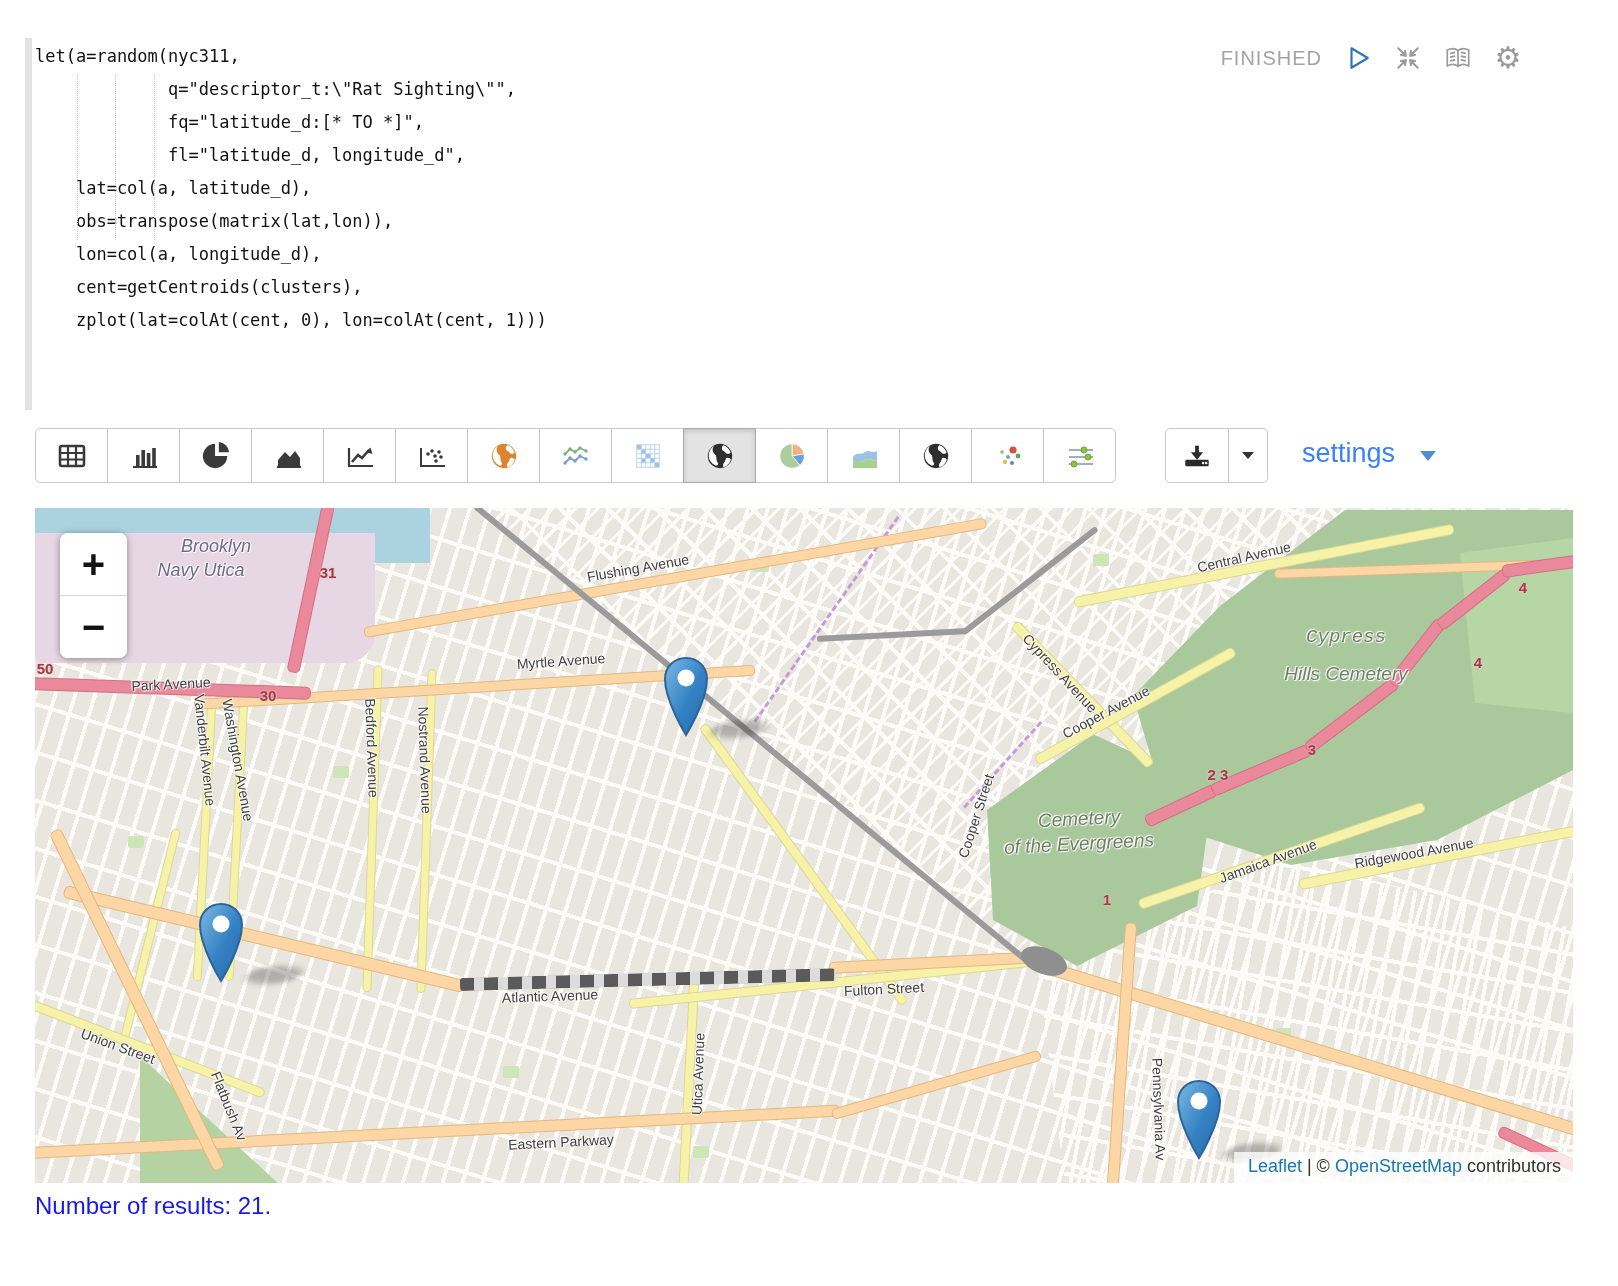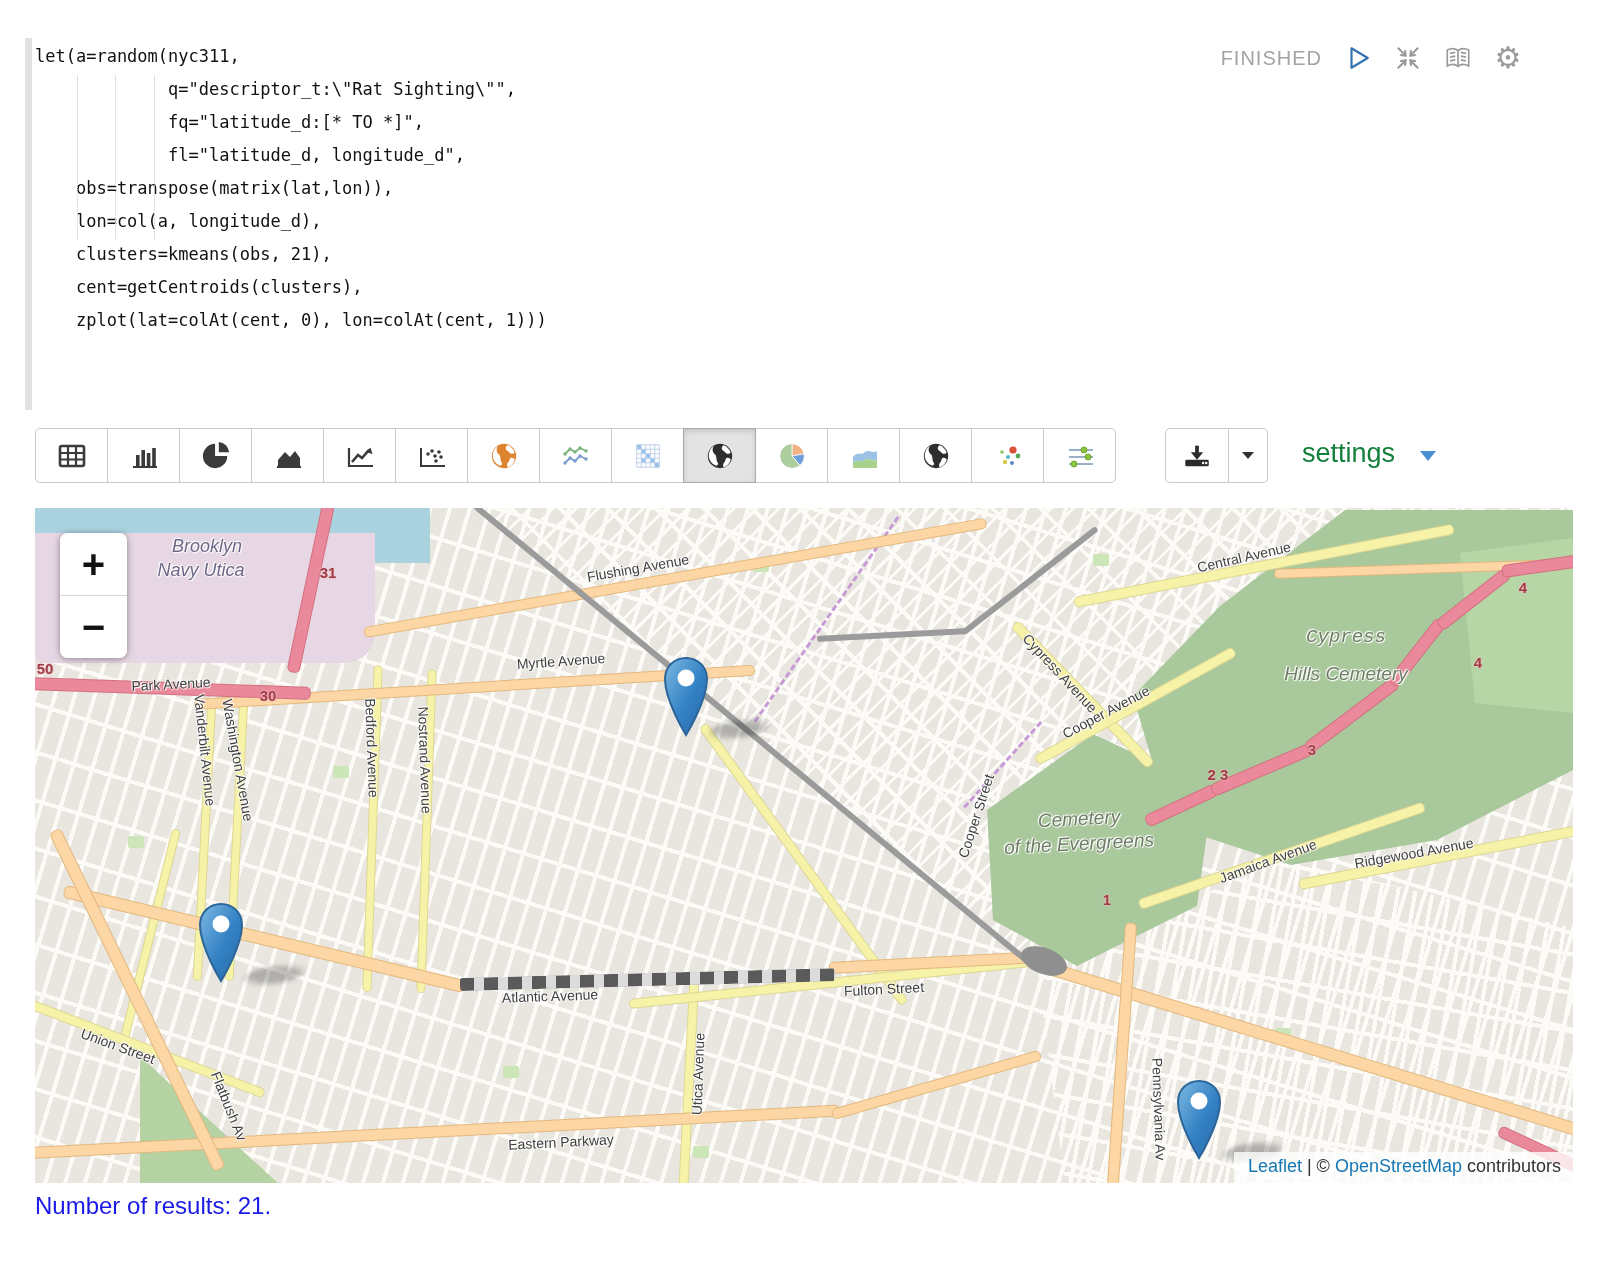--- a/index.html
+++ b/index.html
@@ -23,21 +23,21 @@
     display:flex;align-items:center;justify-content:center;cursor:pointer;box-sizing:border-box;}
   .vbtn:first-child{border-radius:5px 0 0 5px;margin-left:0;}
   .vbtn:last-child{border-radius:0 5px 5px 0;}
   .vbtn.active{background:#e3e3e3;box-shadow:inset 0 2px 5px rgba(0,0,0,.15);border-color:#aaa;z-index:1;}
   .dl-group{position:absolute;left:1165px;top:428px;display:flex;}
   .dl-btn{width:64px;height:55px;background:#fff;border:1px solid #c9c9c9;border-radius:5px 0 0 5px;
     display:flex;align-items:center;justify-content:center;cursor:pointer;box-sizing:border-box;}
   .dl-caret-btn{width:39px;height:55px;background:#fff;border:1px solid #c9c9c9;border-left:none;
     border-radius:0 5px 5px 0;display:flex;align-items:center;justify-content:center;cursor:pointer;box-sizing:border-box;}
   .caret{width:0;height:0;border-left:6px solid transparent;border-right:6px solid transparent;border-top:7px solid #333;}
-  .settings{position:absolute;left:1302px;top:438px;font-size:27px;color:#15803d;cursor:pointer;display:flex;align-items:center;gap:25px;}
+  .settings{position:absolute;left:1302px;top:438px;font-size:27px;color:#3b82f6;cursor:pointer;display:flex;align-items:center;gap:25px;}
   .caret-blue{width:0;height:0;border-left:8px solid transparent;border-right:8px solid transparent;border-top:10px solid #4a90d2;margin-top:4px;}
 
   
   .map{position:absolute;left:35px;top:508px;width:1538px;height:675px;overflow:hidden;background:#e9e6e0;}
   .grid{position:absolute;inset:0;}
   .grid.r1{background-image:
       repeating-linear-gradient(107deg,rgba(0,0,0,0) 0 15px,#fcfbf8 15px 19px),
       repeating-linear-gradient(17deg,rgba(0,0,0,0) 0 42px,#fcfbf8 42px 46px);}
   .grid.r2{background-image:
       repeating-linear-gradient(135deg,rgba(0,0,0,0) 0 13px,#fcfbf8 13px 16px),
@@ -96,23 +96,23 @@
 
 <div class="gutter"></div>
 <div class="code">
   <div class="indent-guide" style="left:42px;"></div>
   <div class="indent-guide" style="left:80px;"></div>
   <div class="indent-guide" style="left:119px;"></div>
   <div class="code-line">let(a=random(nyc311,</div>
   <div class="code-line">             q="descriptor_t:\"Rat Sighting\"",</div>
   <div class="code-line">             fq="latitude_d:[* TO *]",</div>
   <div class="code-line">             fl="latitude_d, longitude_d",</div>
+  <div class="code-line">    lat=col(a, latitude_d),</div>
   <div class="code-line">    obs=transpose(matrix(lat,lon)),</div>
   <div class="code-line">    lon=col(a, longitude_d),</div>
-  <div class="code-line">    clusters=kmeans(obs, 21),</div>
   <div class="code-line">    cent=getCentroids(clusters),</div>
   <div class="code-line">    zplot(lat=colAt(cent, 0), lon=colAt(cent, 1)))</div>
 </div>
 
 <div class="status-row">
   <span class="status-text">FINISHED</span>
   <span class="sicon">
     <svg width="26" height="26" viewBox="0 0 24 24">
         <polygon points="6,3 21,12 6,21" fill="none" stroke="#3572b0" stroke-width="2" stroke-linejoin="round"></polygon>
       </svg>
@@ -368,21 +368,21 @@
 
   <div class="shield" style="left:293px;top:64px;transform:translate(-50%,-50%);">31</div>
   <div class="shield" style="left:233px;top:187px;transform:translate(-50%,-50%);">30</div>
   <div class="shield" style="left:10px;top:160px;transform:translate(-50%,-50%);">50</div>
   <div class="shield" style="left:1488px;top:79px;transform:translate(-50%,-50%);">4</div>
   <div class="shield" style="left:1443px;top:154px;transform:translate(-50%,-50%);">4</div>
   <div class="shield" style="left:1183px;top:266px;transform:translate(-50%,-50%);">2 3</div>
   <div class="shield" style="left:1277px;top:241px;transform:translate(-50%,-50%);">3</div>
   <div class="shield" style="left:1072px;top:391px;transform:translate(-50%,-50%);">1</div>
 
-  <div class="mlbl place" style="left:172px;top:38px;transform:translate(-50%,-50%);">Brooklyn</div>
+  <div class="mlbl place" style="left:181px;top:38px;transform:translate(-50%,-50%);">Brooklyn</div>
   <div class="mlbl place" style="left:166px;top:62px;transform:translate(-50%,-50%);">Navy Utica</div>
   <div class="mlbl" style="left:136px;top:176px;transform:translate(-50%,-50%) rotate(-3deg);">Park Avenue</div>
   <div class="mlbl" style="left:603px;top:60px;transform:translate(-50%,-50%) rotate(-10deg);">Flushing Avenue</div>
   <div class="mlbl" style="left:526px;top:153px;transform:translate(-50%,-50%) rotate(-4deg);">Myrtle Avenue</div>
   <div class="mlbl" style="left:390px;top:252px;transform:translate(-50%,-50%) rotate(88deg);">Nostrand Avenue</div>
   <div class="mlbl" style="left:337px;top:240px;transform:translate(-50%,-50%) rotate(88deg);">Bedford Avenue</div>
   <div class="mlbl" style="left:203px;top:252px;transform:translate(-50%,-50%) rotate(80deg);">Washington Avenue</div>
   <div class="mlbl" style="left:170px;top:242px;transform:translate(-50%,-50%) rotate(84deg);">Vanderbilt Avenue</div>
   <div class="mlbl" style="left:1209px;top:49px;transform:translate(-50%,-50%) rotate(-13deg);">Central Avenue</div>
   <div class="mlbl" style="left:1025px;top:165px;transform:translate(-50%,-50%) rotate(47deg);">Cypress Avenue</div>

